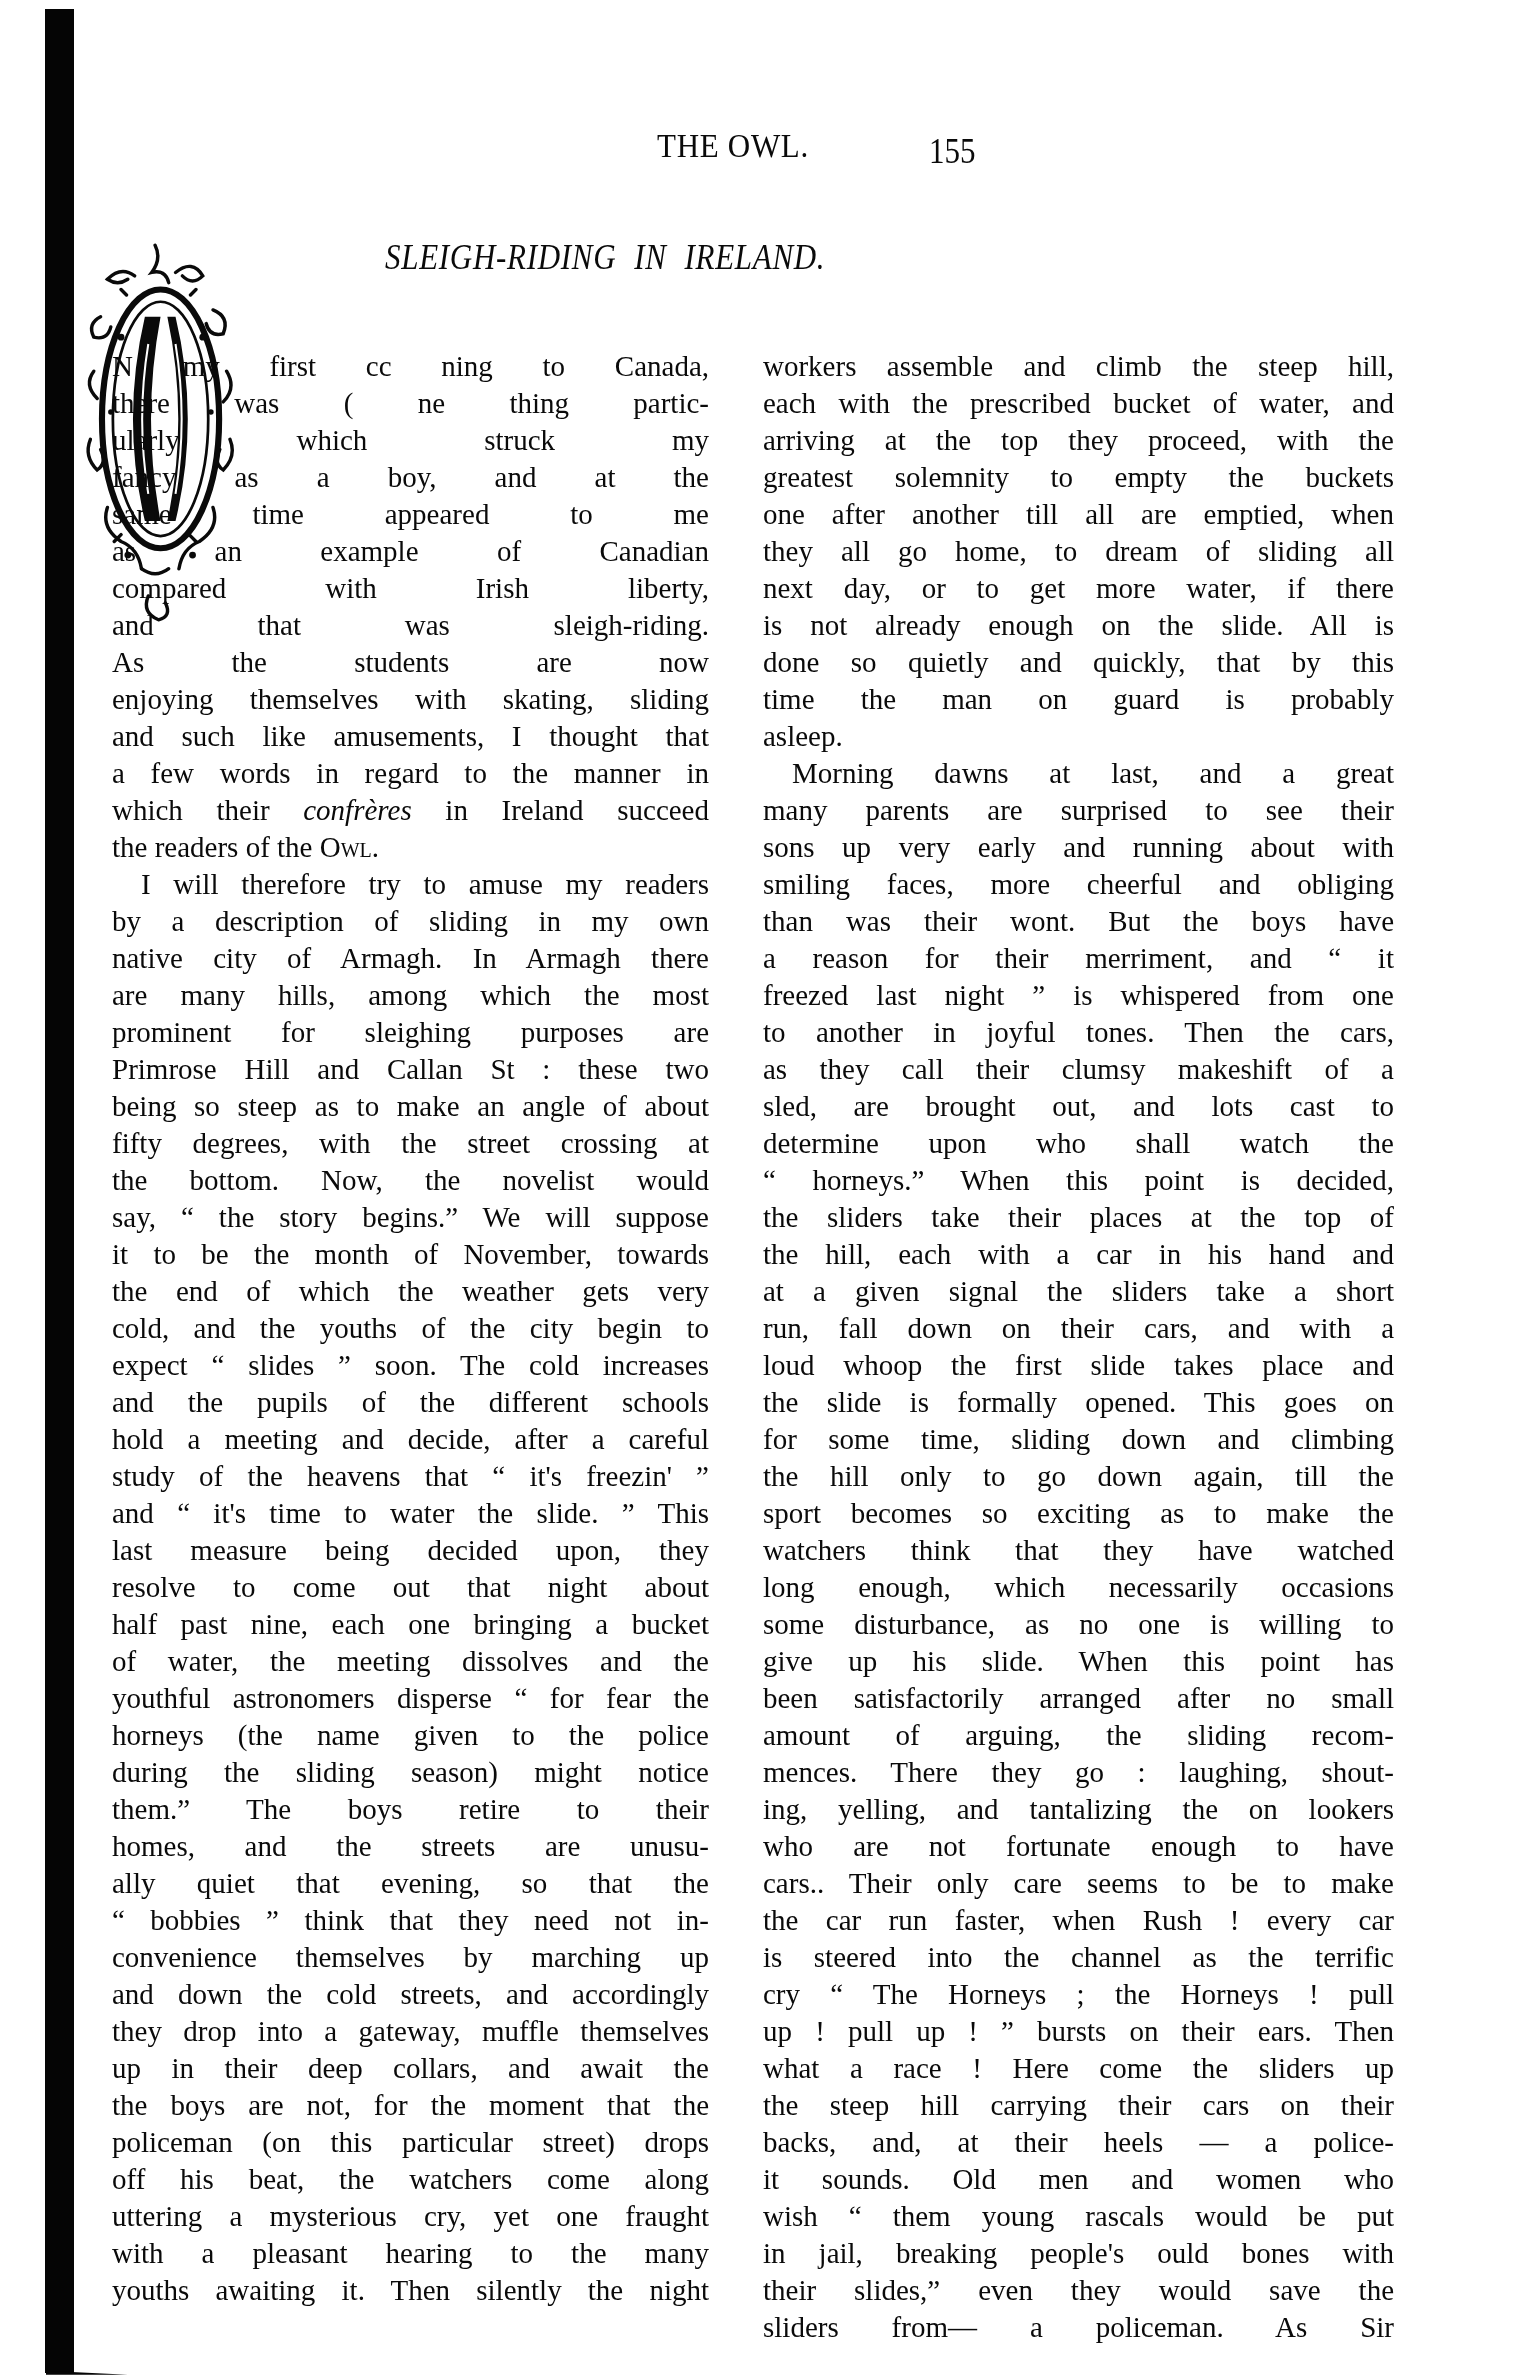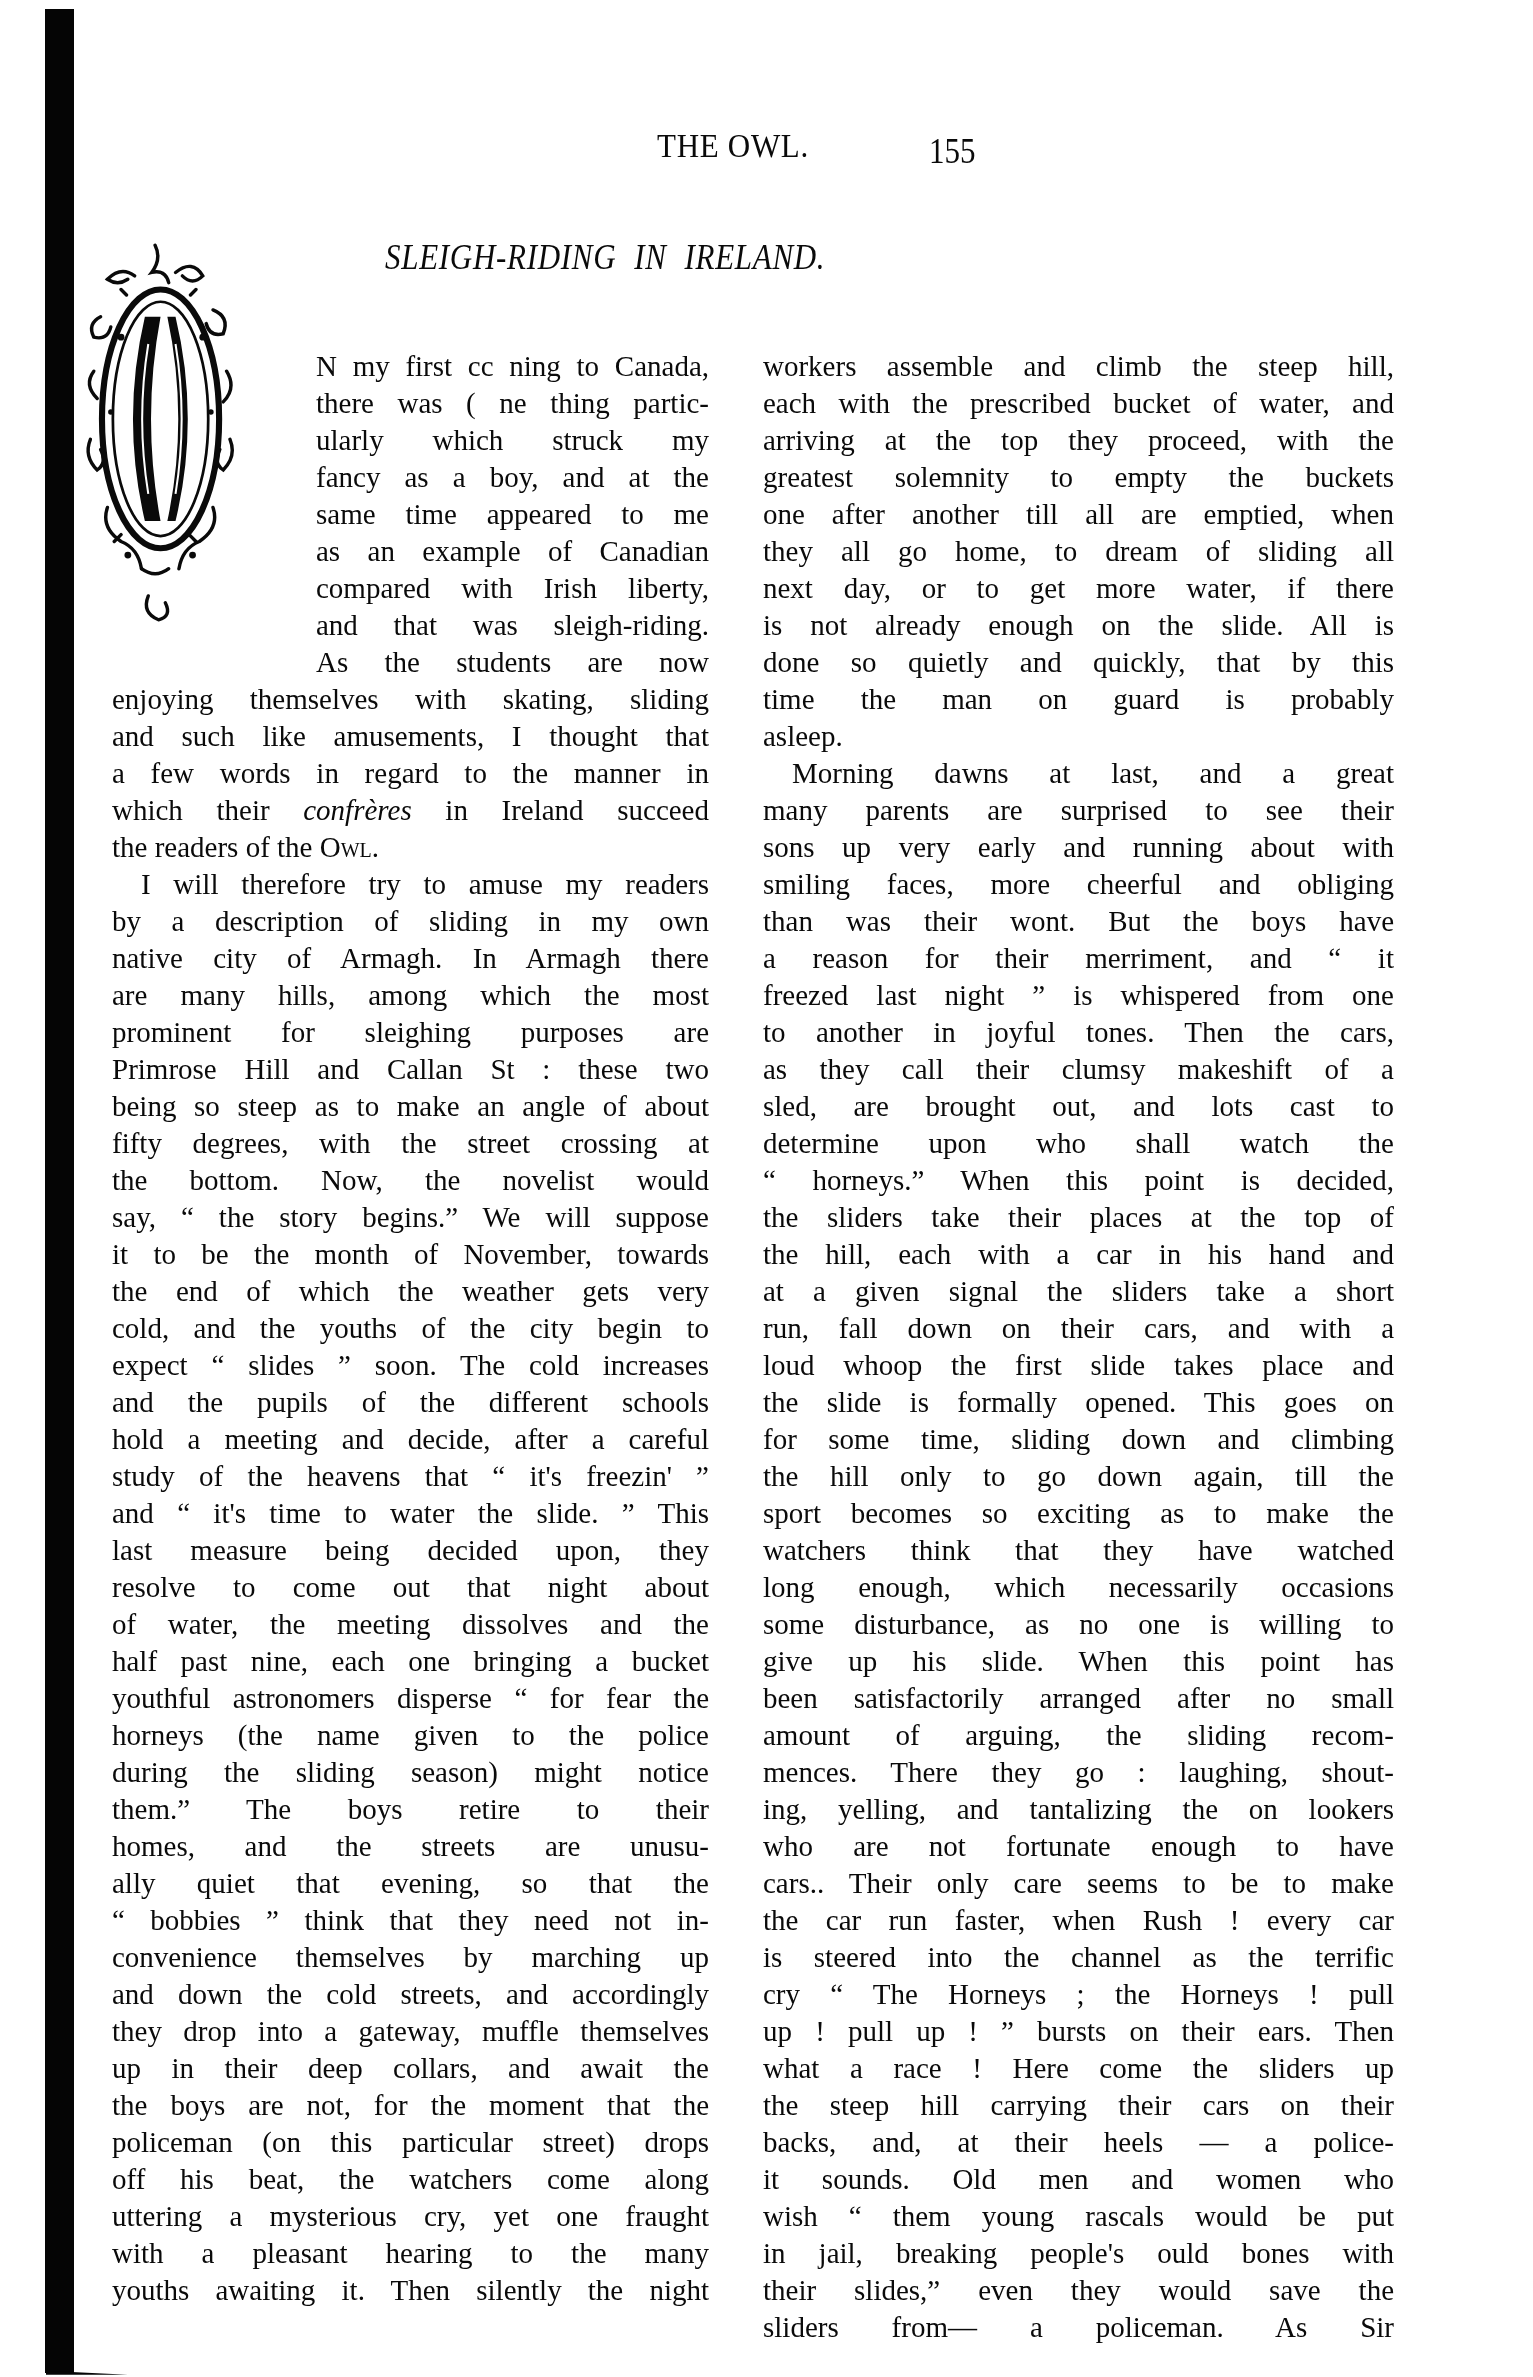--- a/index.html
+++ b/index.html
@@ -16,21 +16,21 @@
   .article-title { position: absolute; left: 385px; top: 237px; font-family: "Liberation Serif", serif;
                    font-style: italic; font-size: 31px; letter-spacing: 0.7px; word-spacing: 9.5px;
                    transform: scaleY(1.15); transform-origin: top left; }
   .dropcap { position: absolute; left: 80px; top: 235px; width: 157px; height: 395px; }
   .column { position: absolute; top: 348px; font-family: "Liberation Serif", serif;
             font-size: 29px; line-height: 37px; text-align: justify; }
   .col-left { left: 112px; width: 597px; }
   .col-right { left: 763px; width: 631px; }
   .line { display: block; height: 37px; white-space: nowrap; text-align-last: justify; text-align: justify; }
   .line.last { text-align-last: left; }
-  .indent-cap { margin-left: 204px; }
+  .indent-cap { }
   .indent-para { text-indent: 29px; }
   .ital { font-style: italic; margin-top: 24px; }
   .sc { font-variant: small-caps; }
 </style>
 </head>
 <body>
 
 <div class="binding"></div>
 <div class="binding-foot"></div>
 
@@ -106,22 +106,22 @@
   <span class="line">it to be the month of November, towards</span>
   <span class="line">the end of which the weather gets very</span>
   <span class="line">cold, and the youths of the city begin to</span>
   <span class="line">expect “ slides ” soon. The cold increases</span>
   <span class="line">and the pupils of the different schools</span>
   <span class="line">hold a meeting and decide, after a careful</span>
   <span class="line">study of the heavens that “ it's freezin' ”</span>
   <span class="line">and “ it's time to water the slide. ” This</span>
   <span class="line">last measure being decided upon, they</span>
   <span class="line">resolve to come out that night about</span>
+  <span class="line">half past nine, each one bringing a bucket</span>
   <span class="line">of water, the meeting dissolves and the</span>
-  <span class="line">half past nine, each one bringing a bucket</span>
   <span class="line">youthful astronomers disperse “ for fear the</span>
   <span class="line">horneys (the name given to the police</span>
   <span class="line">during the sliding season) might notice</span>
   <span class="line">them.” The boys retire to their</span>
   <span class="line">homes, and the streets are unusu-</span>
   <span class="line">ally quiet that evening, so that the</span>
   <span class="line">“ bobbies ” think that they need not in-</span>
   <span class="line">convenience themselves by marching up</span>
   <span class="line">and down the cold streets, and accordingly</span>
   <span class="line">they drop into a gateway, muffle themselves</span>

